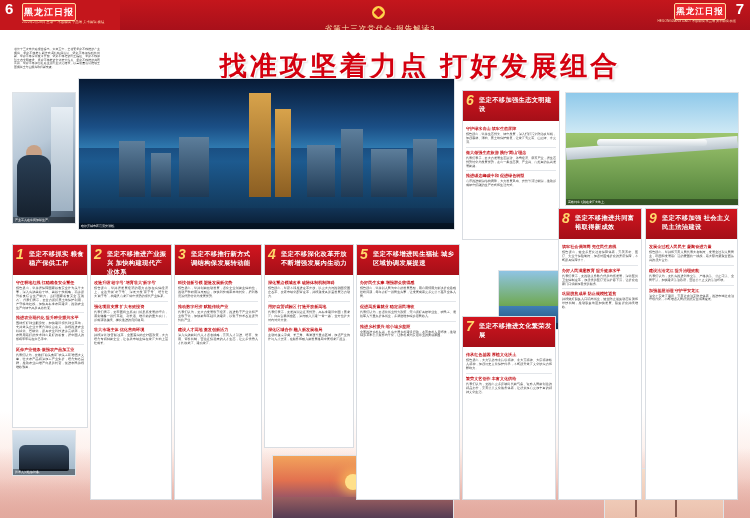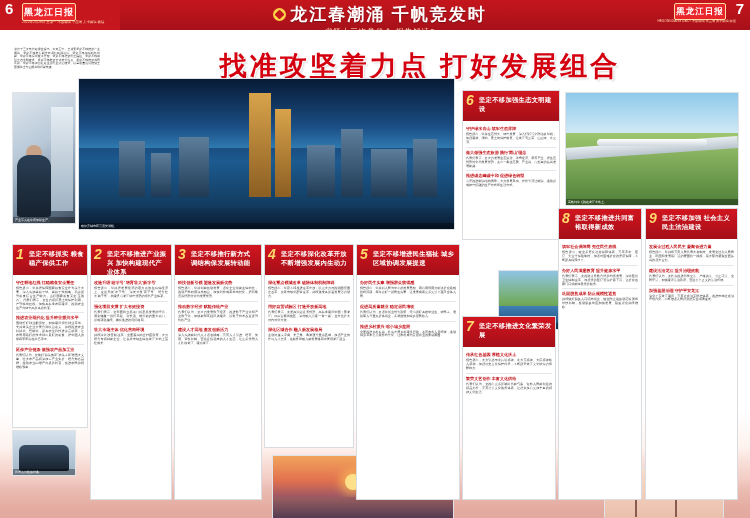--- a/index.html
+++ b/index.html
@@ -118,21 +118,21 @@
 <div id="page">
 
   <div class="masthead">
     <div class="mh-left">
       <div class="pg-num-l">6</div>
       <div class="mh-logo">黑龙江日报</div>
       <div class="mh-logo-cap">2022年2月28日 星期一
 本版编辑 李晶琳 美术编辑 杨猛</div>
     </div>
     <div class="mh-center">
-      <div class="mh-title"><span class="dot"></span><span>龙江春潮涌 千帆竞发时</span></div>
+      <div class="mh-title"><span class="dot"></span></div>
       <div class="mh-sub">省第十三次党代会·报告解读3</div>
     </div>
     <div class="mh-right">
       <div class="pg-num-r">7</div>
       <div class="mh-logo-r">黑龙江日报</div>
       <div class="mh-cap-r">HEILONGJIANG DAILY
 本版编辑 李晶琳 美术编辑 杨猛</div>
     </div>
   </div>
 

